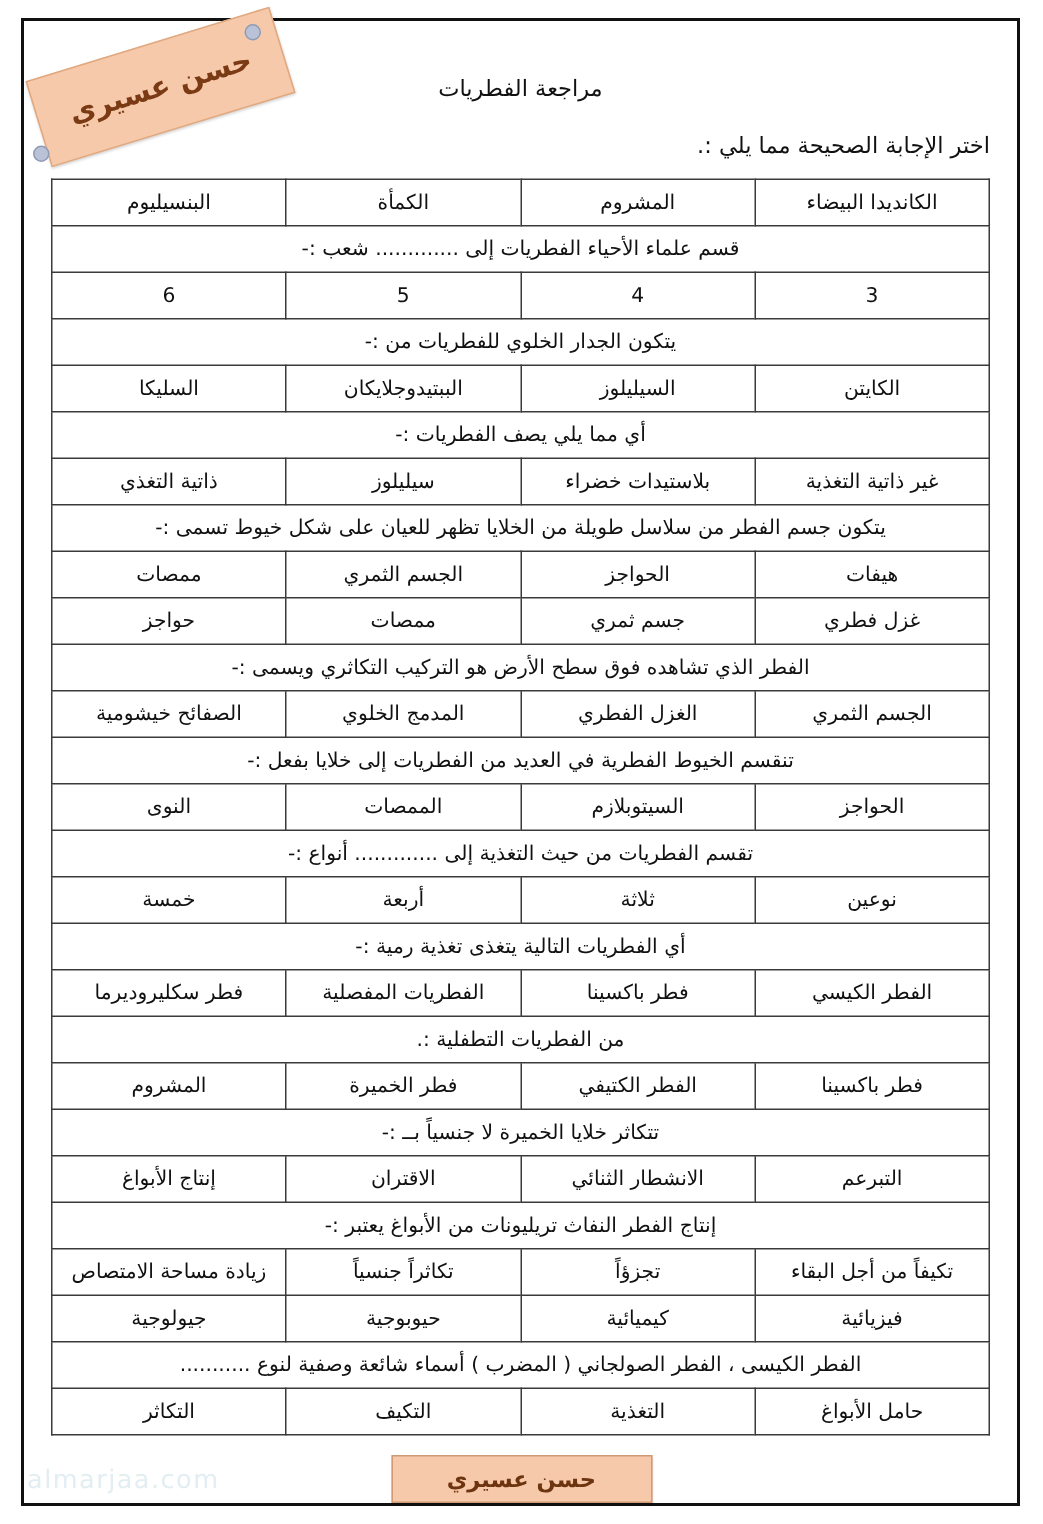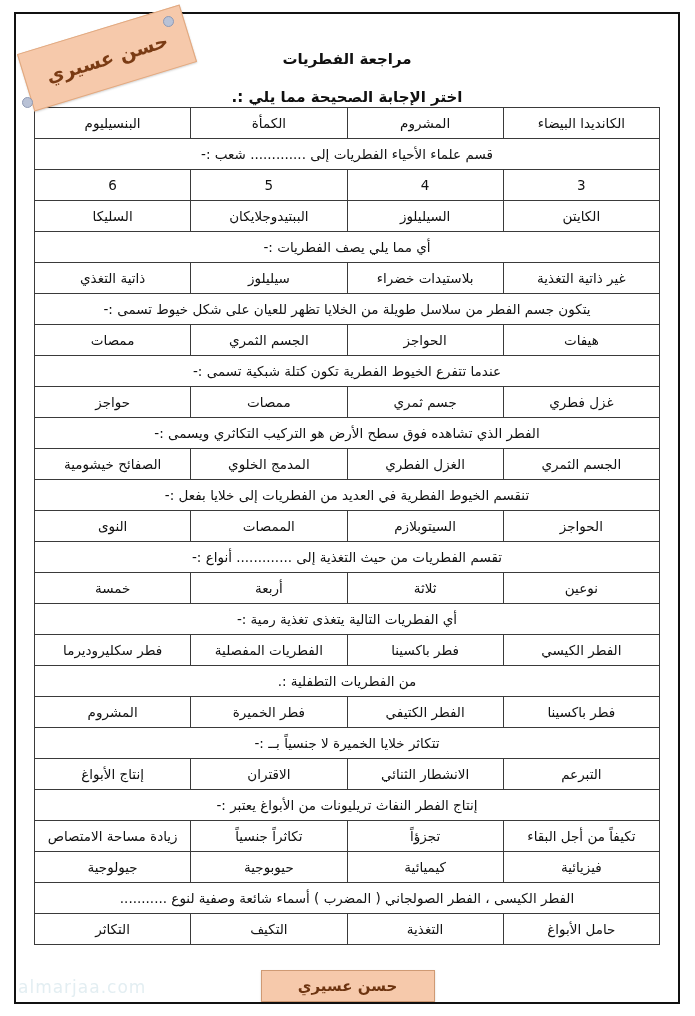--- a/index.html
+++ b/index.html
@@ -92,28 +92,28 @@
     width: 654px;
     box-sizing: border-box;
     padding: 16px 14px 0 14px;
   }
 
   .title {
     text-align: center;
     font-size: 15px;
     color: #111;
     margin: 14px 0 0 0;
-    font-weight: bold;
+    font-weight: normal;
   }
   .subtitle {
-    text-align: center;
+    text-align: right;
     font-size: 15px;
     color: #111;
-    margin: 20px 0 1px 0;
-    font-weight: bold;
+    margin: 20px 0 13px 0;
+    font-weight: normal;
   }
 
   table.quiz {
     width: 100%;
     border-collapse: collapse;
     table-layout: fixed;
     font-size: 13.5px;
     color: #111;
   }
   table.quiz td {
@@ -187,20 +187,23 @@
           <tr>
             <td class="qcell" colspan="4">قسم علماء الأحياء الفطريات إلى ............. شعب :-</td>
           </tr>
           <tr>
             <td class="ans">3</td>
             <td class="ans">4</td>
             <td class="ans">5</td>
             <td class="ans">6</td>
           </tr>
           <tr>
+            <td class="qcell" colspan="4">يتكون الجدار الخلوي للفطريات من :-</td>
+          </tr>
+          <tr>
             <td class="ans">الكايتن</td>
             <td class="ans">السيليلوز</td>
             <td class="ans">الببتيدوجلايكان</td>
             <td class="ans">السليكا</td>
           </tr>
           <tr>
             <td class="qcell" colspan="4">أي مما يلي يصف الفطريات :-</td>
           </tr>
           <tr>
             <td class="ans">غير ذاتية التغذية</td>
@@ -211,23 +214,20 @@
           <tr>
             <td class="qcell" colspan="4">يتكون جسم الفطر من سلاسل طويلة من الخلايا تظهر للعيان على شكل خيوط تسمى :-</td>
           </tr>
           <tr>
             <td class="ans">هيفات</td>
             <td class="ans">الحواجز</td>
             <td class="ans">الجسم الثمري</td>
             <td class="ans">ممصات</td>
           </tr>
           <tr>
-            <td class="qcell" colspan="4">عندما تتفرع الخيوط الفطرية تكون كتلة شبكية تسمى :-</td>
-          </tr>
-          <tr>
             <td class="ans">غزل فطري</td>
             <td class="ans">جسم ثمري</td>
             <td class="ans">ممصات</td>
             <td class="ans">حواجز</td>
           </tr>
           <tr>
             <td class="qcell" colspan="4">الفطر الذي تشاهده فوق سطح الأرض هو التركيب التكاثري ويسمى :-</td>
           </tr>
           <tr>
             <td class="ans">الجسم الثمري</td>

